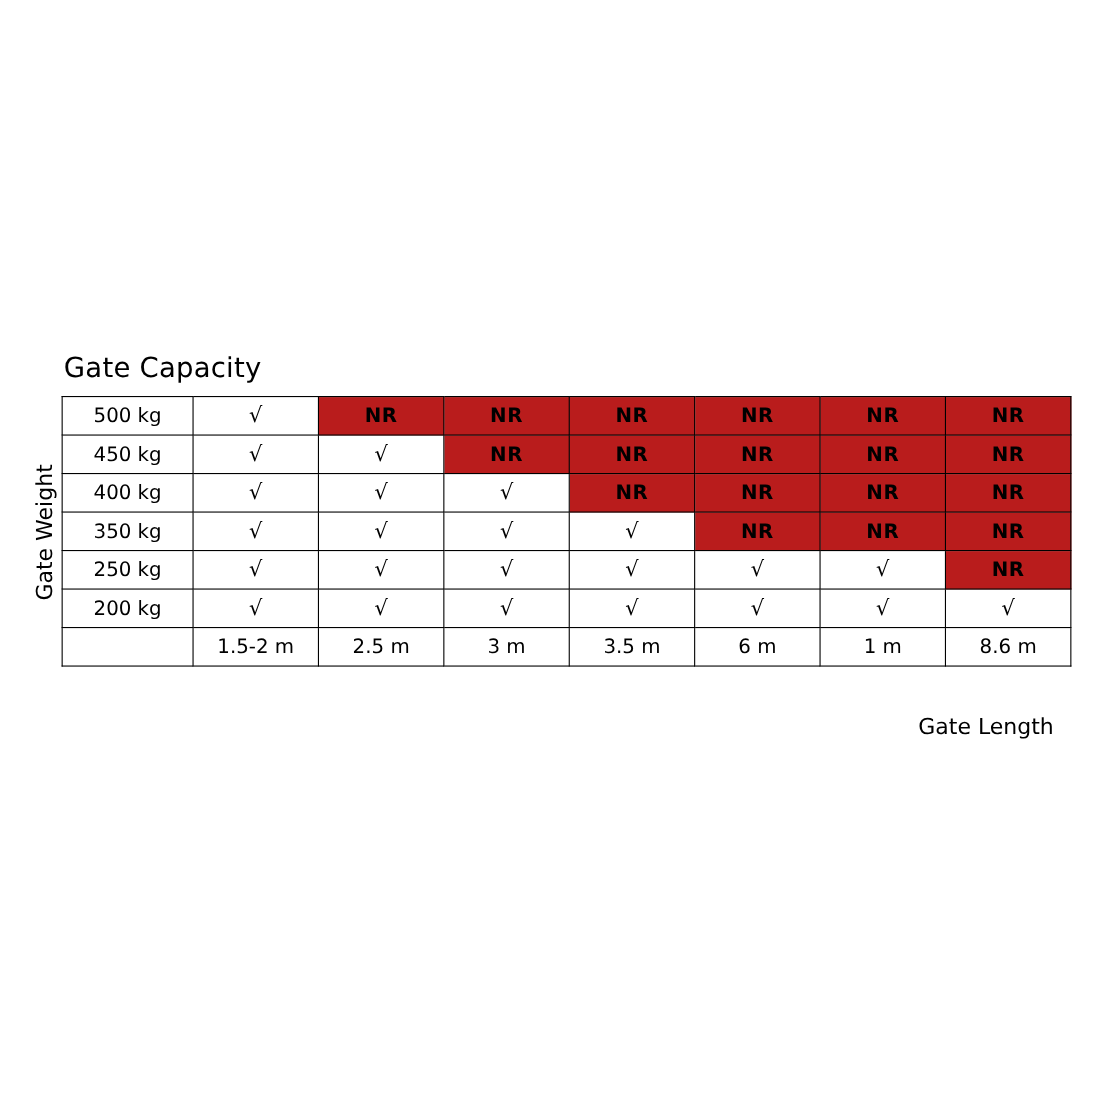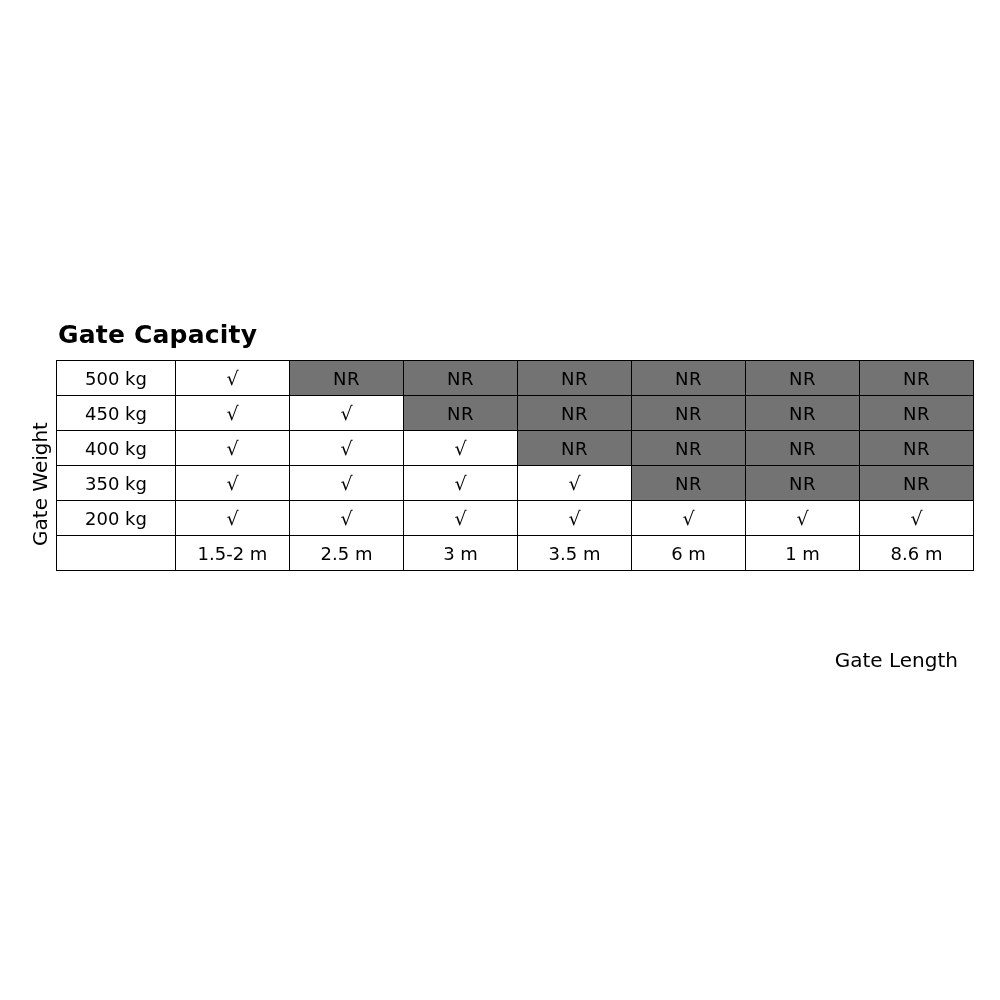--- a/index.html
+++ b/index.html
@@ -23,21 +23,21 @@
     width: 1000px;
     height: 1000px;
   }
 
   
   #chart-title {
     position: absolute;
     left: 58px;
     top: 320px;
     font-size: 25px;
-    font-weight: 700;
+    font-weight: 400;
     letter-spacing: 0.2px;
     white-space: nowrap;
   }
 
   
   #y-axis-label {
     position: absolute;
     left: -70px;
     top: 472px;
     width: 220px;
@@ -77,22 +77,22 @@
     background: #ffffff;
   }
   #capacity-table td.rowhead {
     width: 118px;
     font-size: 18px;
   }
   #capacity-table td.cell {
     width: 113px;
   }
   #capacity-table td.nr {
-    background: #737373;
-    font-weight: 400;
+    background: #b91c1c;
+    font-weight: 700;
     letter-spacing: 0.5px;
   }
   #capacity-table td.ok {
     background: #ffffff;
     font-size: 19px;
   }
   #capacity-table td.corner {
     background: #ffffff;
   }
   #capacity-table td.colhead {
@@ -149,20 +149,30 @@
         <td class="cell ok">√</td>
         <td class="cell ok">√</td>
         <td class="cell ok">√</td>
         <td class="cell ok">√</td>
         <td class="cell nr">NR</td>
         <td class="cell nr">NR</td>
         <td class="cell nr">NR</td>
       </tr>
 
 
+      <tr>
+        <td class="rowhead">250 kg</td>
+        <td class="cell ok">√</td>
+        <td class="cell ok">√</td>
+        <td class="cell ok">√</td>
+        <td class="cell ok">√</td>
+        <td class="cell ok">√</td>
+        <td class="cell ok">√</td>
+        <td class="cell nr">NR</td>
+      </tr>
 
       <tr>
         <td class="rowhead">200 kg</td>
         <td class="cell ok">√</td>
         <td class="cell ok">√</td>
         <td class="cell ok">√</td>
         <td class="cell ok">√</td>
         <td class="cell ok">√</td>
         <td class="cell ok">√</td>
         <td class="cell ok">√</td>

